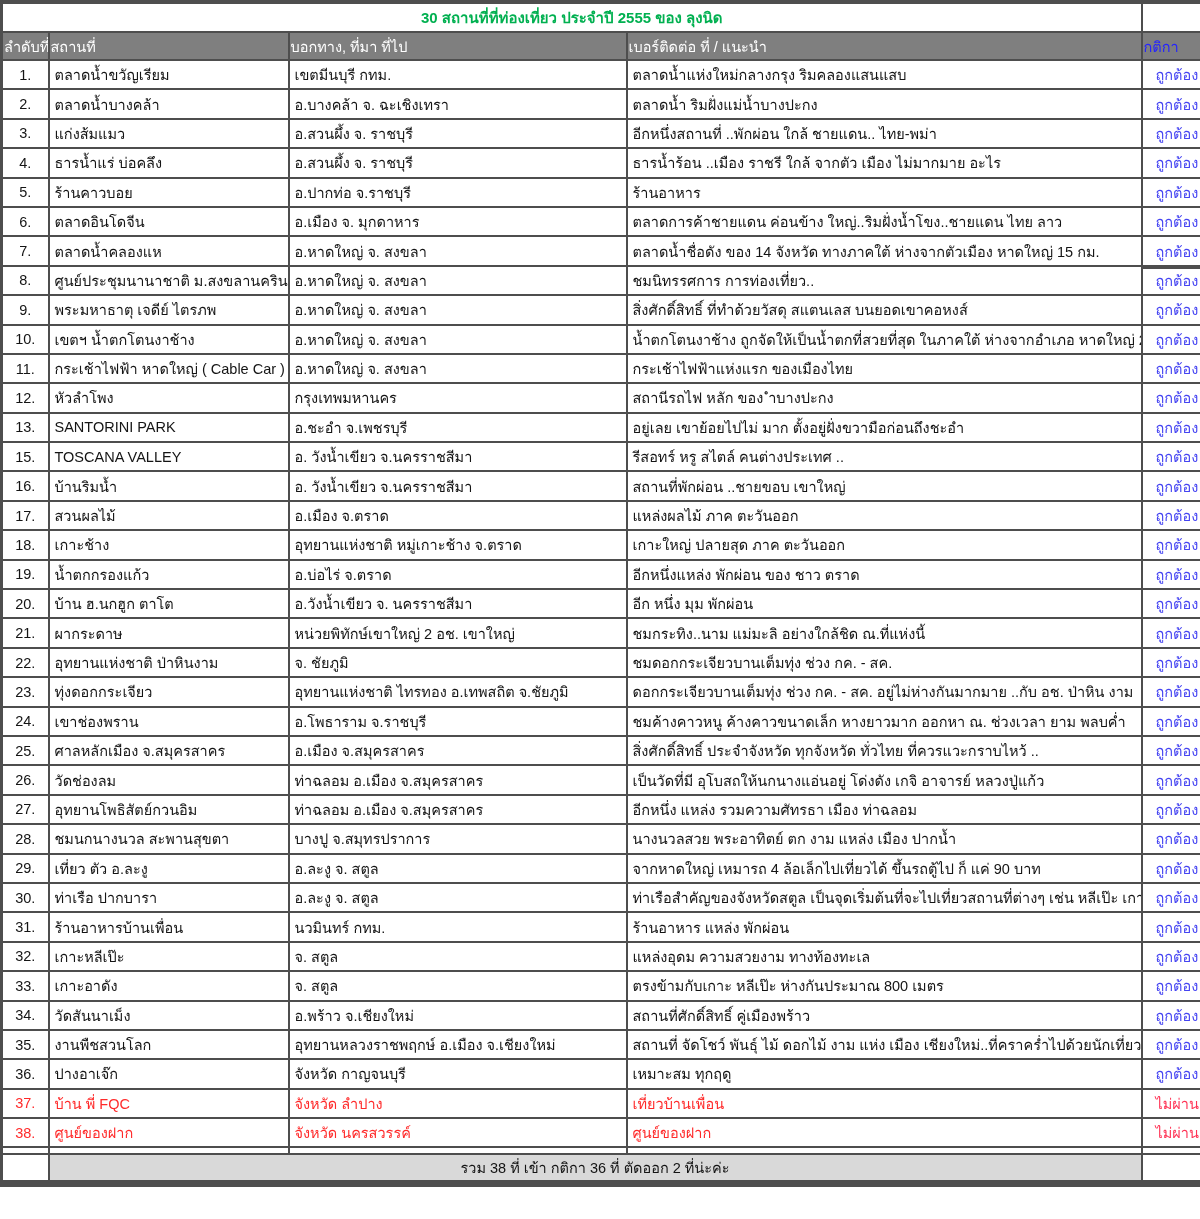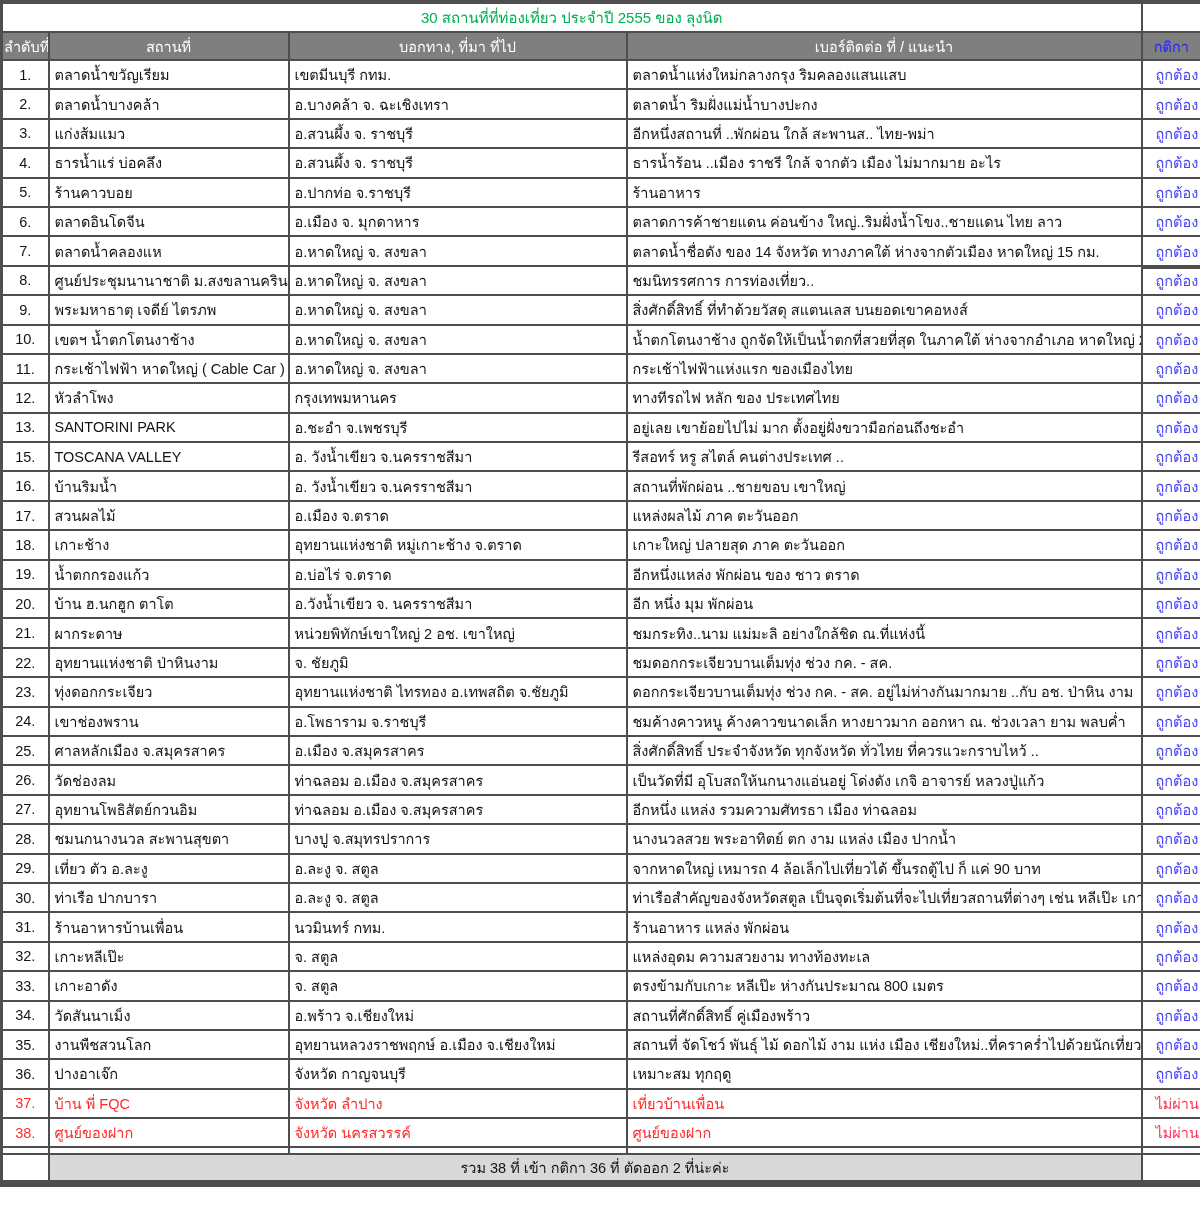--- a/index.html
+++ b/index.html
@@ -33,28 +33,29 @@
     overflow:hidden;
     white-space:nowrap;
     box-sizing:border-box;
   }
   .title-row td{
     height:30px;
     background:#ffffff;
     color:var(--title-green);
     text-align:center;
     font-size:15px;
+    font-weight:bold;
   }
   thead th{
     height:28px;
     background:var(--header-bg);
     color:var(--header-text);
     font-weight:normal;
     font-size:14.5px;
-    text-align:center;
+    text-align:left;
   }
   thead th.rule-col{ color:var(--rule-blue); }
   tbody td{
     height:29.4px;
     font-size:14.5px;
     padding:1px 5px;
     background:#ffffff;
     color:var(--body-text);
   }
   td.c-no{ text-align:center; padding:1px 2px; }
@@ -108,21 +109,21 @@
     <td class="c-place">ตลาดน้ำบางคล้า</td>
     <td class="c-route">อ.บางคล้า จ. ฉะเชิงเทรา</td>
     <td class="c-note">ตลาดน้ำ ริมฝั่งแม่น้ำบางปะกง</td>
     <td class="c-status">ถูกต้อง</td>
   </tr>
 
   <tr>
     <td class="c-no">3.</td>
     <td class="c-place">แก่งส้มแมว</td>
     <td class="c-route">อ.สวนผึ้ง  จ. ราชบุรี</td>
-    <td class="c-note">อีกหนึ่งสถานที่ ..พักผ่อน ใกล้ สะพานส.. ไทย-พม่า</td>
+    <td class="c-note">อีกหนึ่งสถานที่ ..พักผ่อน ใกล้ ชายแดน.. ไทย-พม่า</td>
     <td class="c-status">ถูกต้อง</td>
   </tr>
 
   <tr>
     <td class="c-no">4.</td>
     <td class="c-place">ธารน้ำแร่ บ่อคลึง</td>
     <td class="c-route">อ.สวนผึ้ง  จ. ราชบุรี</td>
     <td class="c-note">ธารน้ำร้อน ..เมือง ราชรี ใกล้ จากตัว เมือง ไม่มากมาย อะไร</td>
     <td class="c-status">ถูกต้อง</td>
   </tr>
@@ -180,21 +181,21 @@
     <td class="c-place">กระเช้าไฟฟ้า หาดใหญ่ ( Cable Car )</td>
     <td class="c-route">อ.หาดใหญ่  จ. สงขลา</td>
     <td class="c-note">กระเช้าไฟฟ้าแห่งแรก ของเมืองไทย</td>
     <td class="c-status">ถูกต้อง</td>
   </tr>
 
   <tr>
     <td class="c-no">12.</td>
     <td class="c-place">หัวลำโพง</td>
     <td class="c-route">กรุงเทพมหานคร</td>
-    <td class="c-note">ทางทีรถไฟ หลัก ของ ประเทศไทย</td>
+    <td class="c-note">สถานีรถไฟ หลัก ของ ำบางปะกง</td>
     <td class="c-status">ถูกต้อง</td>
   </tr>
 
   <tr>
     <td class="c-no">13.</td>
     <td class="c-place">SANTORINI PARK</td>
     <td class="c-route">อ.ชะอำ จ.เพชรบุรี</td>
     <td class="c-note">อยู่เลย เขาย้อยไปไม่ มาก ตั้งอยู่ฝั่งขวามือก่อนถึงชะอำ</td>
     <td class="c-status">ถูกต้อง</td>
   </tr>

